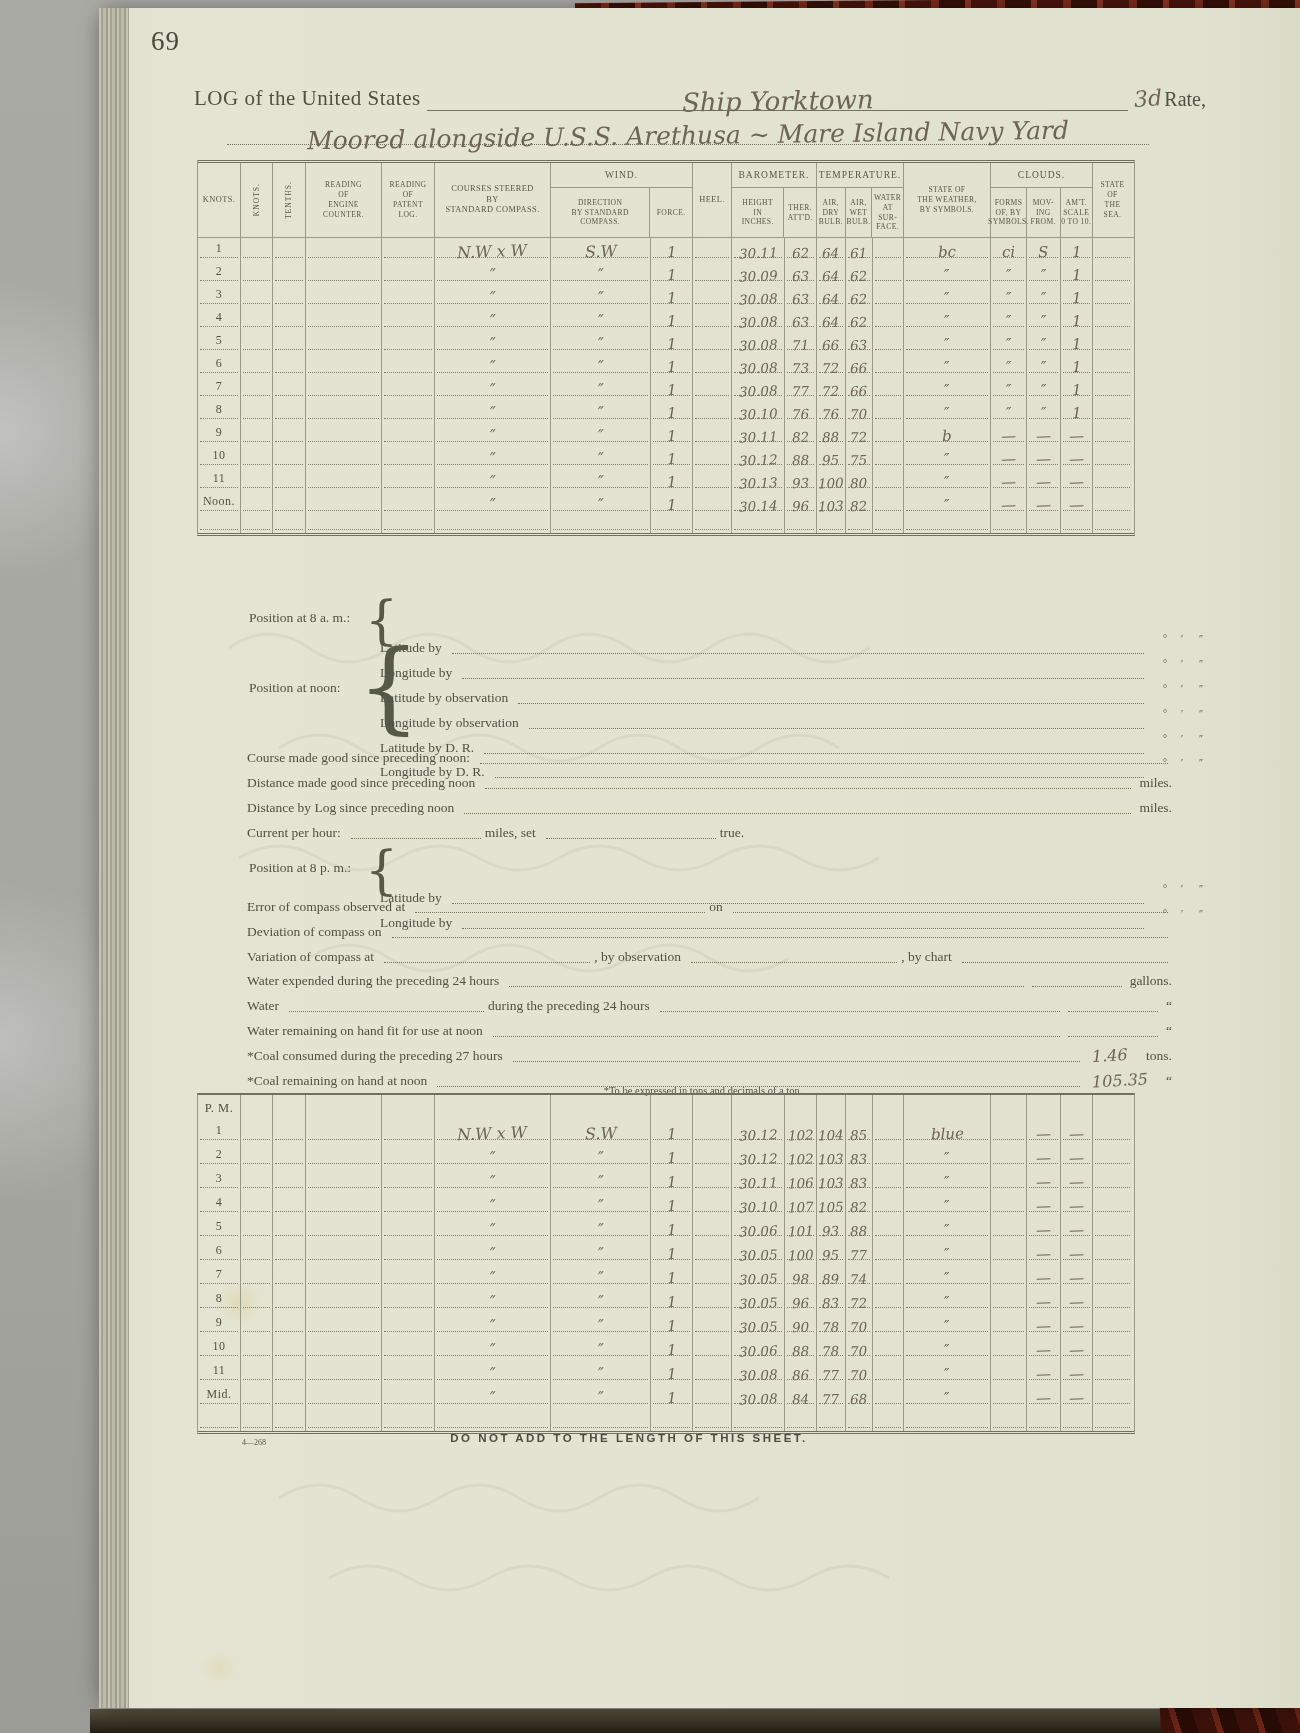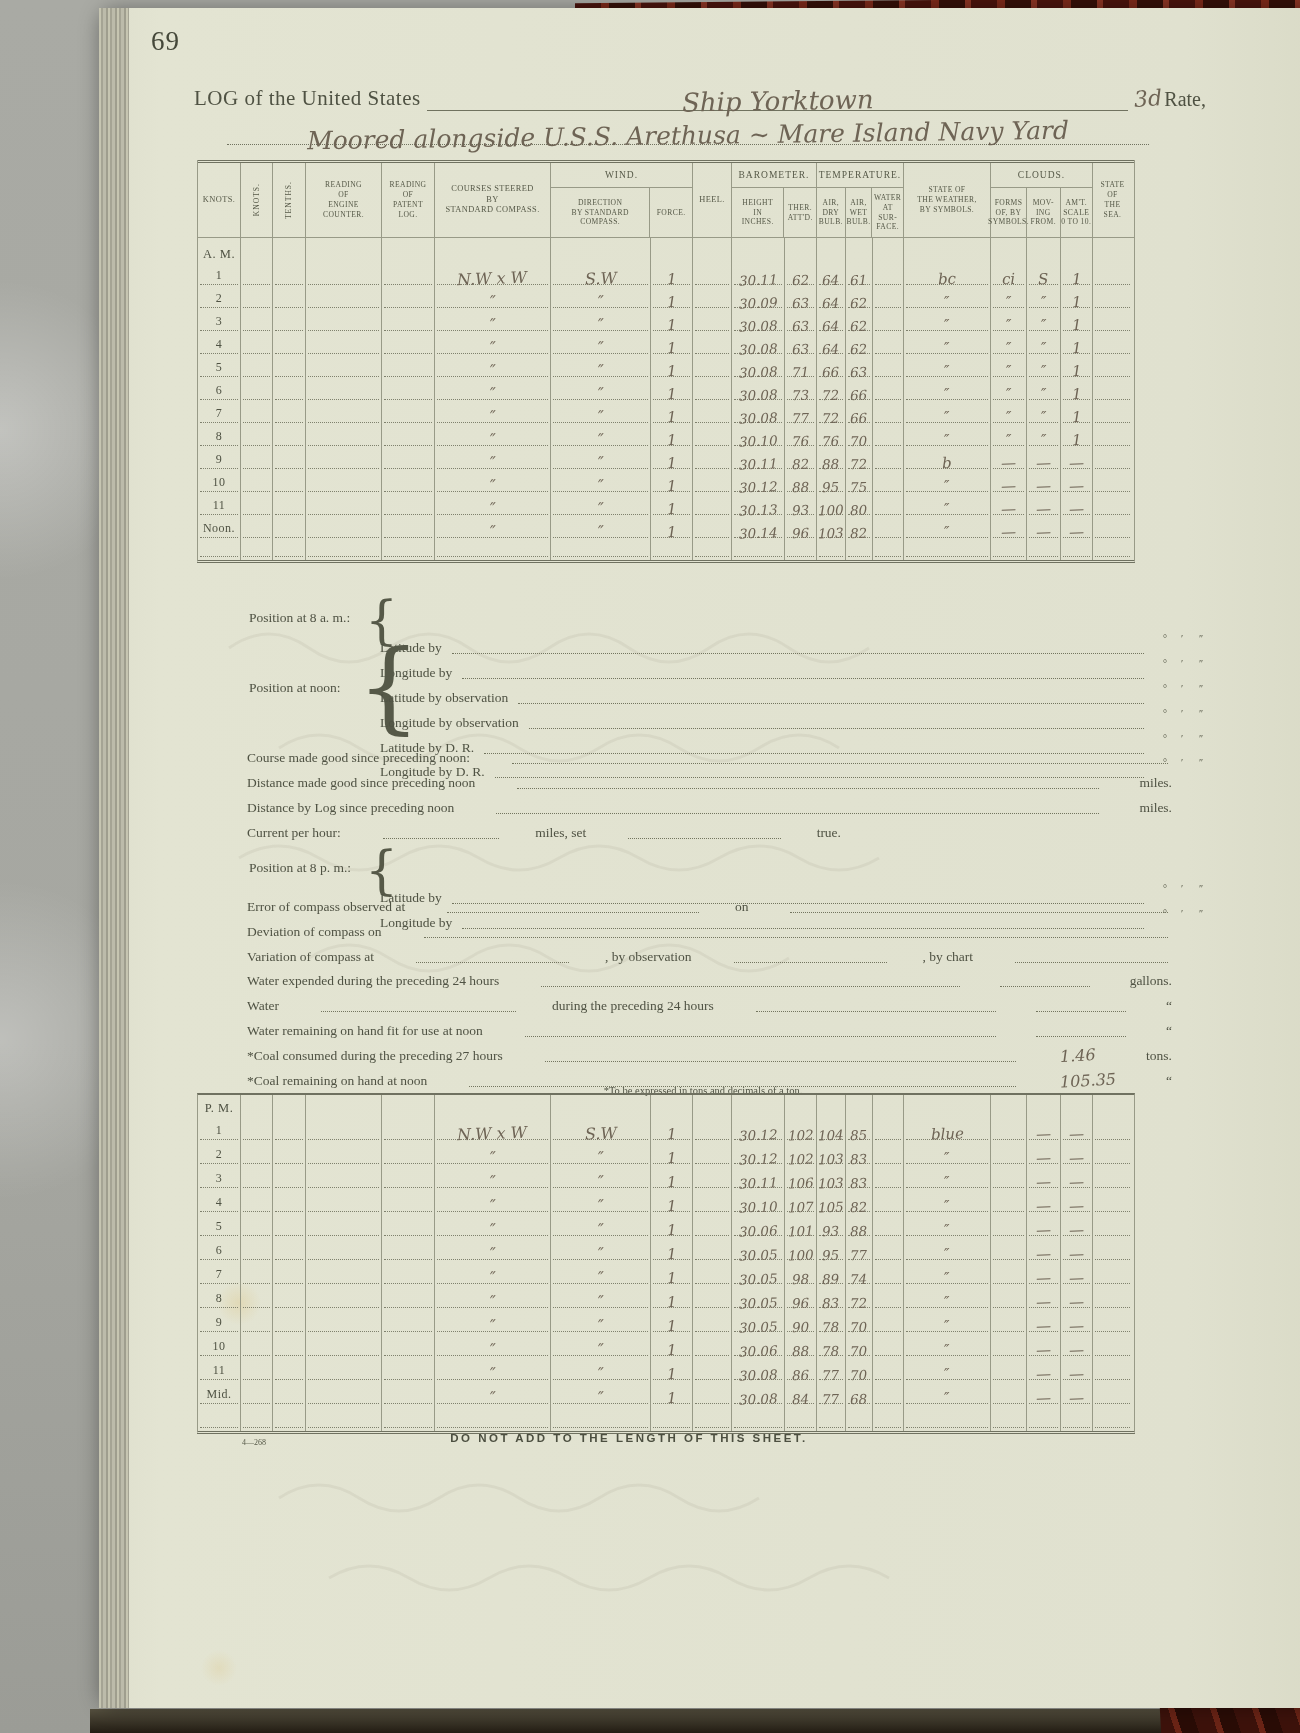--- a/index.html
+++ b/index.html
@@ -80,21 +80,21 @@
   .labelrow .hlabel{font-size:12.5px;margin-bottom:3px;}
 
   
   .midform{position:absolute;left:98px;top:572px;width:1012px;height:520px;font-size:13.5px;color:#4f5243;}
   .fline{position:absolute;display:flex;align-items:flex-end;height:18px;}
   .fline .flabel{white-space:nowrap;margin-right:6px;}
   .dots{flex:1;border-bottom:1px dotted #73755f;margin:0 4px 2px 4px;min-width:30px;}
   .blank{border-bottom:1px dotted #73755f;margin:0 4px 2px 4px;}
   .suffix{white-space:nowrap;margin-left:4px;}
   .pos{left:183px;width:822px;margin-top:40px;}
-  .full{left:50px;width:925px;gap:32px;}
+  .full{left:50px;width:925px;}
   .plabel{position:absolute;left:52px;white-space:nowrap;}
   .brace{position:absolute;color:#565948;font-family:"DejaVu Serif",serif;font-weight:200;}
   .ub{position:relative;width:44px;height:14px;border-bottom:1px dotted #73755f;margin-left:18px;flex:none;}
   .ub i{position:absolute;left:-3px;top:-7px;font-size:10px;font-style:normal;color:#565948;}
   .fline .hwval{font-size:16px;line-height:1;margin:0 14px 0 8px;transform:rotate(-3deg);white-space:nowrap;}
   .footnote{position:absolute;left:0;width:100%;text-align:center;font-size:10.5px;top:505px;}
 
   
   .form-number{position:absolute;left:143px;top:1430px;font-size:8px;color:#565948;}
   .warning{position:absolute;left:0;width:1060px;top:1424px;text-align:center;font-size:11.5px;
@@ -239,43 +239,20 @@
           </div>
         </div>
         <div class="hc w-sea">
             <span>STATE
 OF
 THE
 SEA.</span>
           </div>
       </div>
       <div id="am-body">
-          <div class="trow labelrow">
-            <div class="tcell c-h" style="width: 43px;">
-              <span class="printed hlabel">A. M.</span>
-            </div>
-            <div class="tcell c-k" style="width: 32px;"></div>
-            <div class="tcell c-t" style="width: 33px;"></div>
-            <div class="tcell c-ec" style="width: 76px;"></div>
-            <div class="tcell c-pl" style="width: 53px;"></div>
-            <div class="tcell c-cs" style="width: 116px;"></div>
-            <div class="tcell c-wd" style="width: 100px;"></div>
-            <div class="tcell c-f" style="width: 42px;"></div>
-            <div class="tcell c-hl" style="width: 39px;"></div>
-            <div class="tcell c-bh" style="width: 53px;"></div>
-            <div class="tcell c-th" style="width: 32px;"></div>
-            <div class="tcell c-dy" style="width: 29px;"></div>
-            <div class="tcell c-wb" style="width: 27px;"></div>
-            <div class="tcell c-ws" style="width: 31px;"></div>
-            <div class="tcell c-wx" style="width: 87px;"></div>
-            <div class="tcell c-cf" style="width: 36px;"></div>
-            <div class="tcell c-cm" style="width: 34px;"></div>
-            <div class="tcell c-ca" style="width: 32px;"></div>
-            <div class="tcell c-ss" style="width: 39px;"></div>
-          </div>
           <div class="trow datarow">
             <div class="tcell c-h" style="width: 43px;">
               <span class="printed hlabel">1</span>
             </div>
             <div class="tcell c-k" style="width: 32px;"></div>
             <div class="tcell c-t" style="width: 33px;"></div>
             <div class="tcell c-ec" style="width: 76px;"></div>
             <div class="tcell c-pl" style="width: 53px;"></div>
             <div class="tcell c-cs" style="width: 116px;">
               <span class="hw">N.W x W</span>

